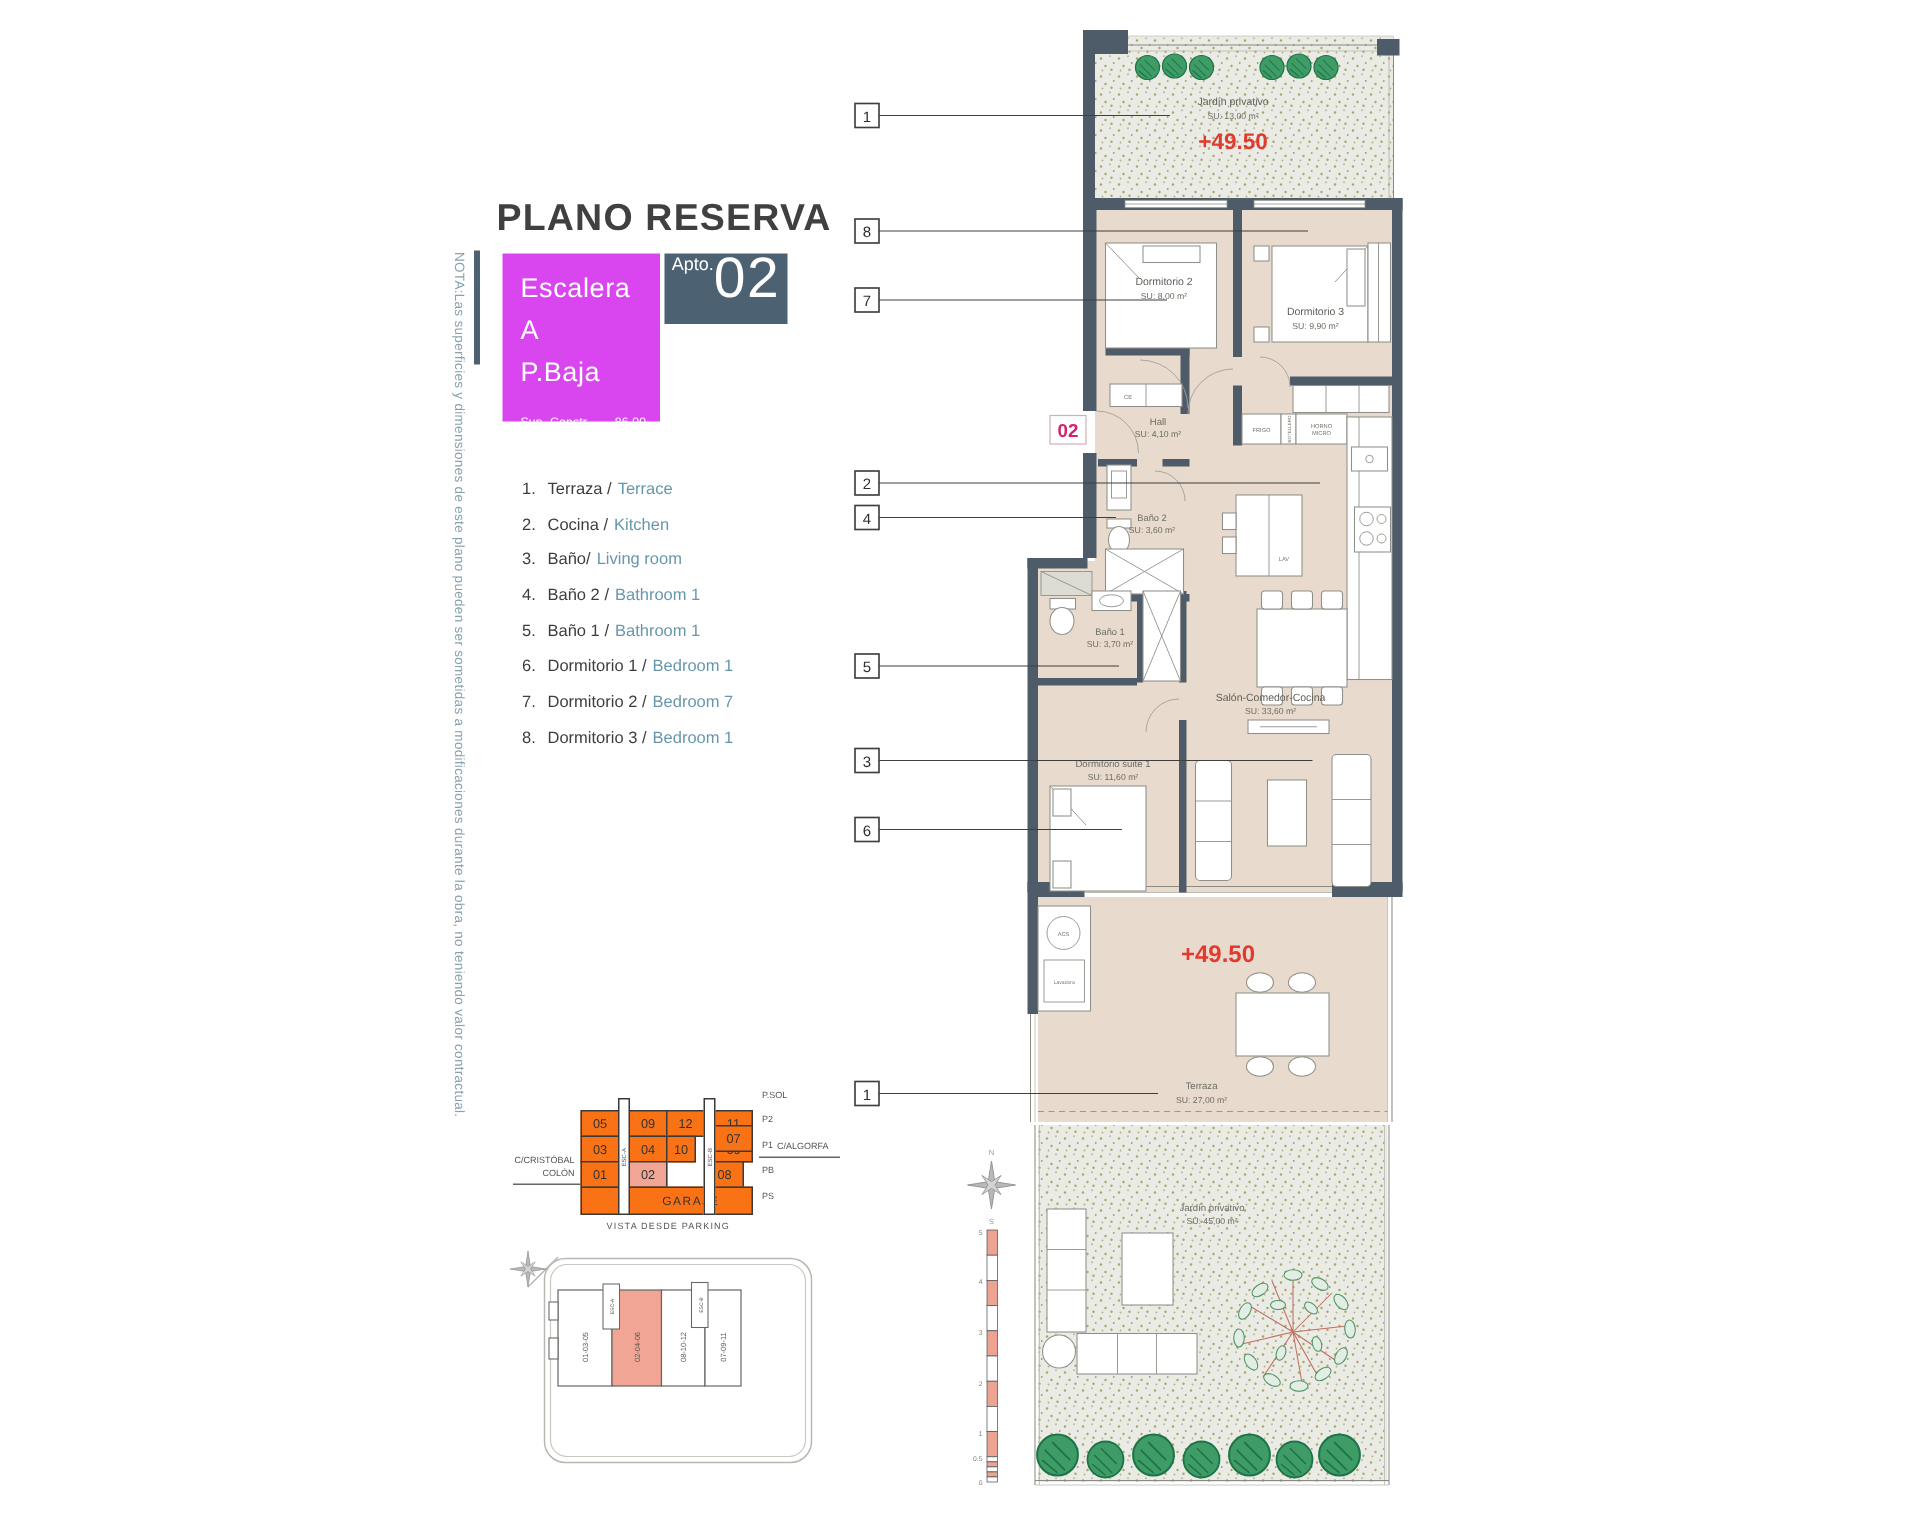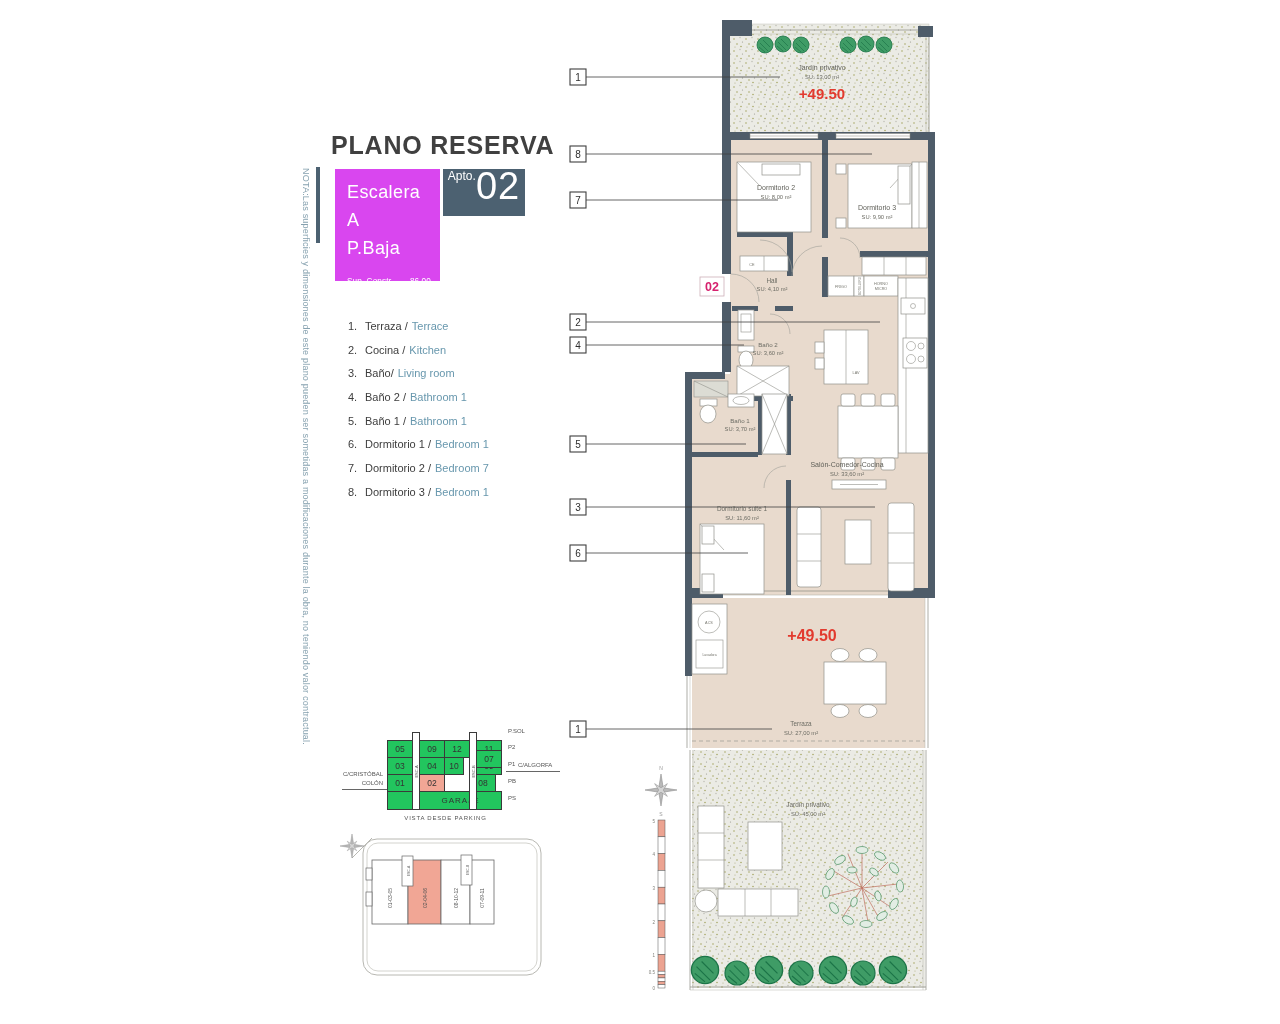--- a/index.html
+++ b/index.html
@@ -13,21 +13,21 @@
   .stair-line{font-size:18px;font-weight:300;line-height:1.55;letter-spacing:.4px}
   .sup{margin-top:13px;font-size:8.2px;font-weight:300;line-height:1.55;letter-spacing:.1px}
   .apto-box{position:absolute;left:443px;top:169px;width:82px;height:47px;background:#4c6171;color:#fff;display:flex;align-items:flex-start;justify-content:center;box-sizing:border-box;padding-bottom:3px}
   .apto-label{font-size:12px;font-weight:300;margin-bottom:6px}
   .apto-num{font-size:38px;font-weight:300;line-height:.9;letter-spacing:1px}
   .legend{position:absolute;left:348px;top:314px;margin:0;padding:0;list-style:none}
   .legend li{height:23.7px;font-size:11px;color:#3d3d3d;display:flex;align-items:center}
   .legend .num{width:17px}
   .legend .en{color:#6797ad;margin-left:4px}
   
-  .gcell{position:absolute;border:1px solid #3a3a3a;background:#22c55e;box-sizing:border-box;display:flex;align-items:center;justify-content:center;font-size:8.5px;color:#333}
+  .gcell{position:absolute;border:1px solid #3a3a3a;background:#f97316;box-sizing:border-box;display:flex;align-items:center;justify-content:center;font-size:8.5px;color:#333}
   .gcell.hl{background:#f1a695}
   .esccol{position:absolute;border:1px solid #3a3a3a;background:#fff;box-sizing:border-box;display:flex;align-items:center;justify-content:center;overflow:hidden}
   .esccol span{transform:rotate(-90deg);font-size:4px;color:#555;white-space:nowrap}
   .glabel{position:absolute;font-size:6px;color:#555;white-space:nowrap}
   .gline{position:absolute;height:1px;background:#666}
   .gcaption{position:absolute;font-size:6px;letter-spacing:.8px;color:#555;text-align:center}
   
   .pln{font:7px "Liberation Sans",sans-serif;fill:#5f5f58;text-anchor:middle}
   .pls{font:5.8px "Liberation Sans",sans-serif;fill:#6d6d65;text-anchor:middle}
   .plf{font:3.8px "Liberation Sans",sans-serif;fill:#77776f;text-anchor:middle}

